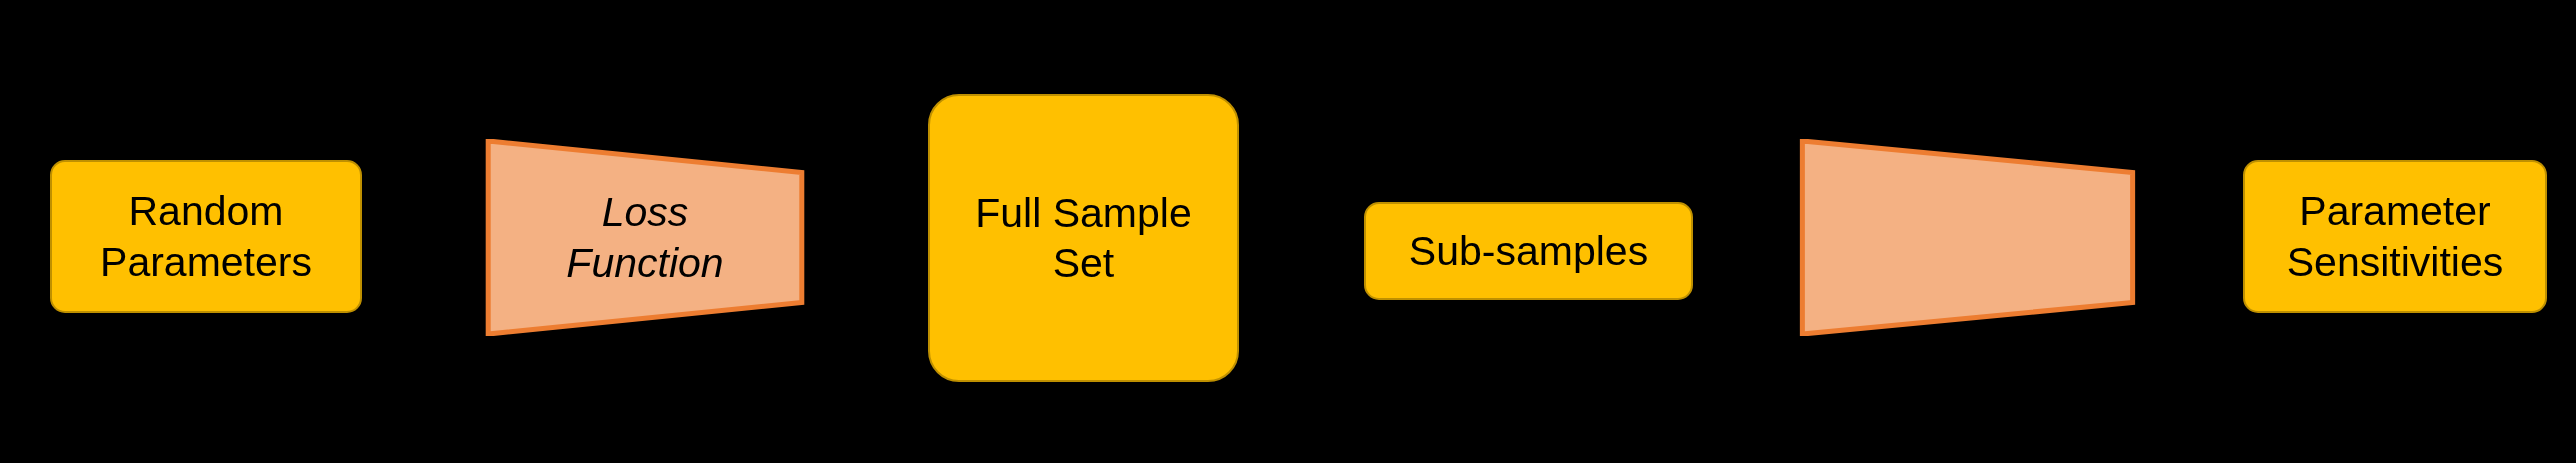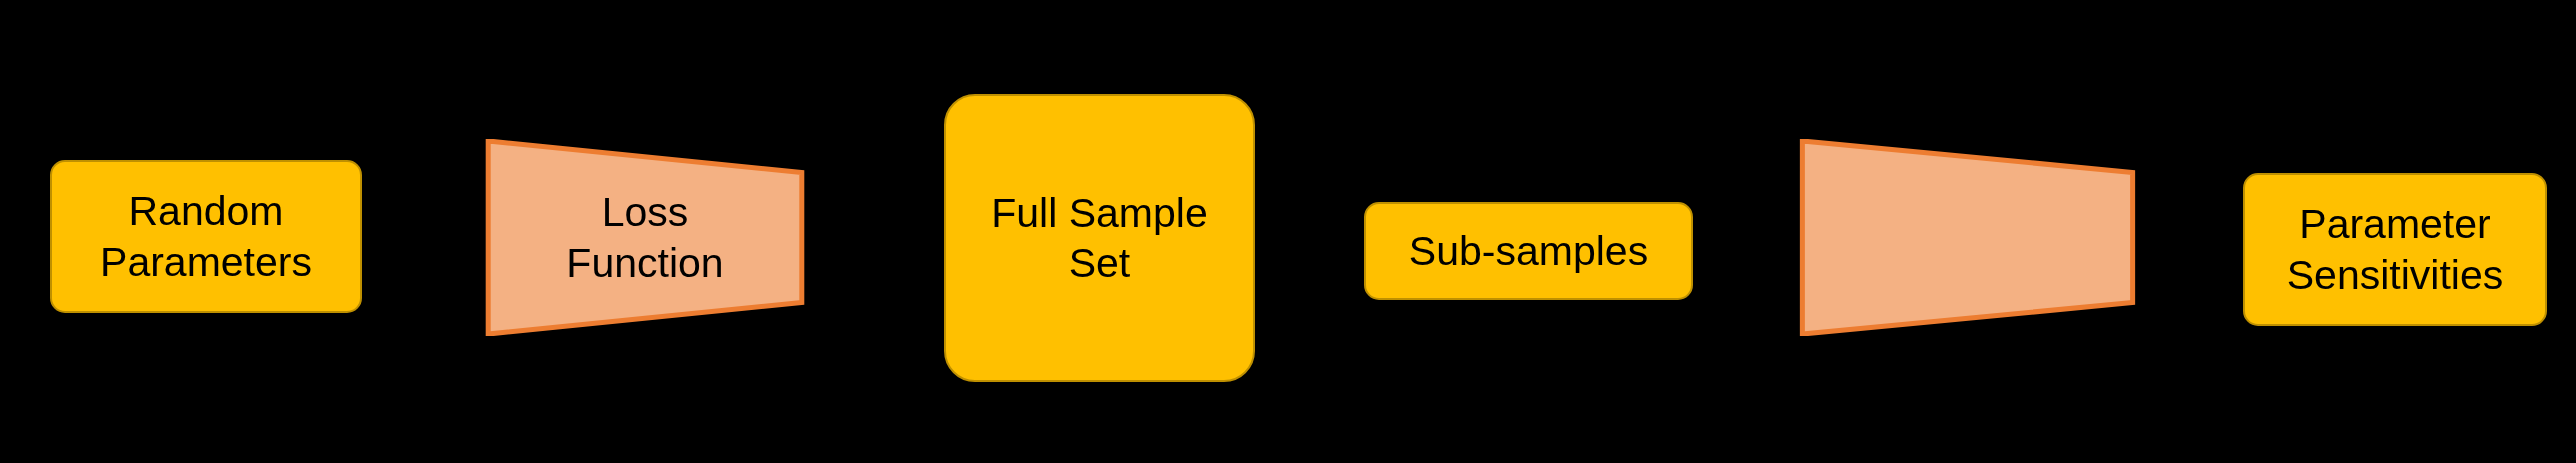--- a/index.html
+++ b/index.html
@@ -50,25 +50,25 @@
     height: 100%;
     z-index: 1;
   }
   .trap polygon {
     fill: var(--trap-fill, #F4B183);
     stroke: var(--trap-border, #ED7D31);
     stroke-width: 5;
   }
   
   #node-random       { left:   50px; top: 160px; width: 312px; height: 153px; }
-  #node-loss         { left:  485px; top: 139px; width: 320px; height: 197px; }
-  #node-fullsample   { left: 928px; top: 94px; width: 311px; height: 288px; margin-left: 16px; }
+  #node-loss         { left:  485px; top: 139px; width: 320px; height: 197px; font-style: italic; }
+  #node-fullsample   { left: 928px; top: 94px; width: 311px; height: 288px; }
   #node-subsamples   { left: 1364px; top: 186px; width: 329px; height: 98px; margin-top: 16px; }
   #node-sensitivity  { left: 1799px; top: 139px; width: 337px; height: 197px; }
-  #node-paramsens    { left: 2243px; top: 173px; width: 304px; height: 153px; }
+  #node-paramsens    { left: 2243px; top: 160px; width: 304px; height: 153px; }
 </style>
 </head>
 <body>
 
 <div class="canvas">
 
   <div class="node rounded" id="node-random">
     <div class="label">Random
 Parameters</div>
   </div>

